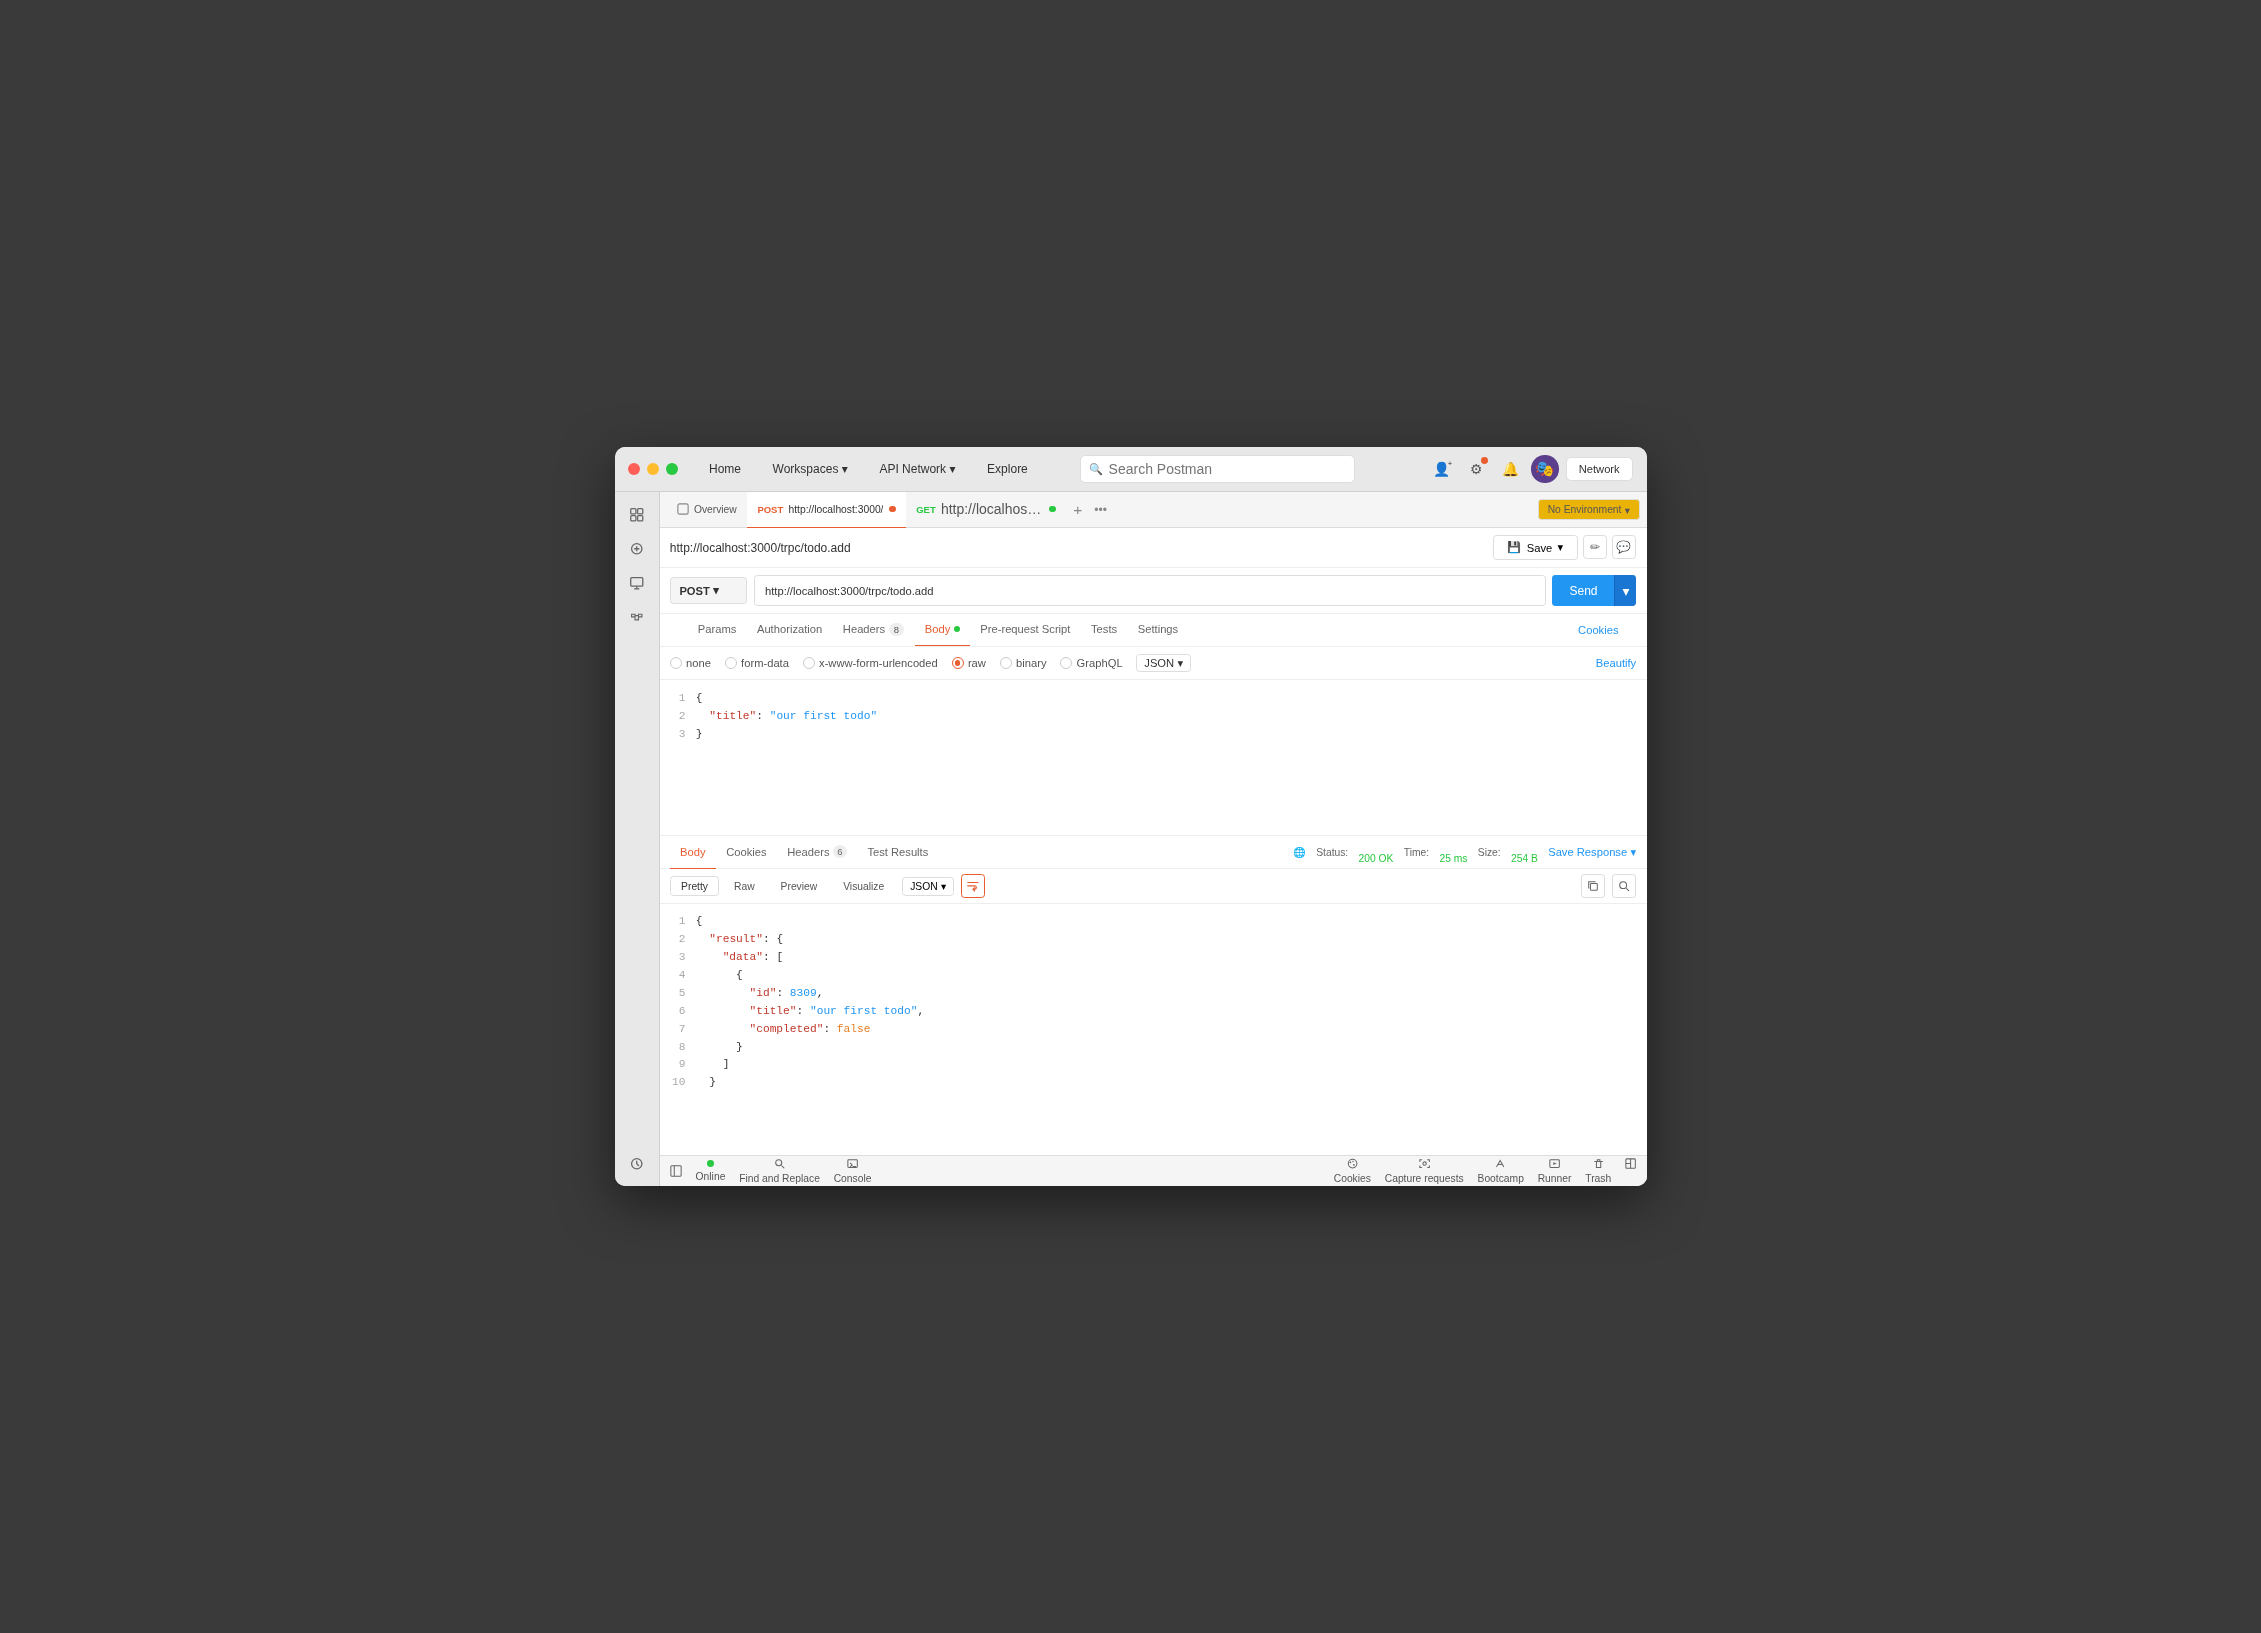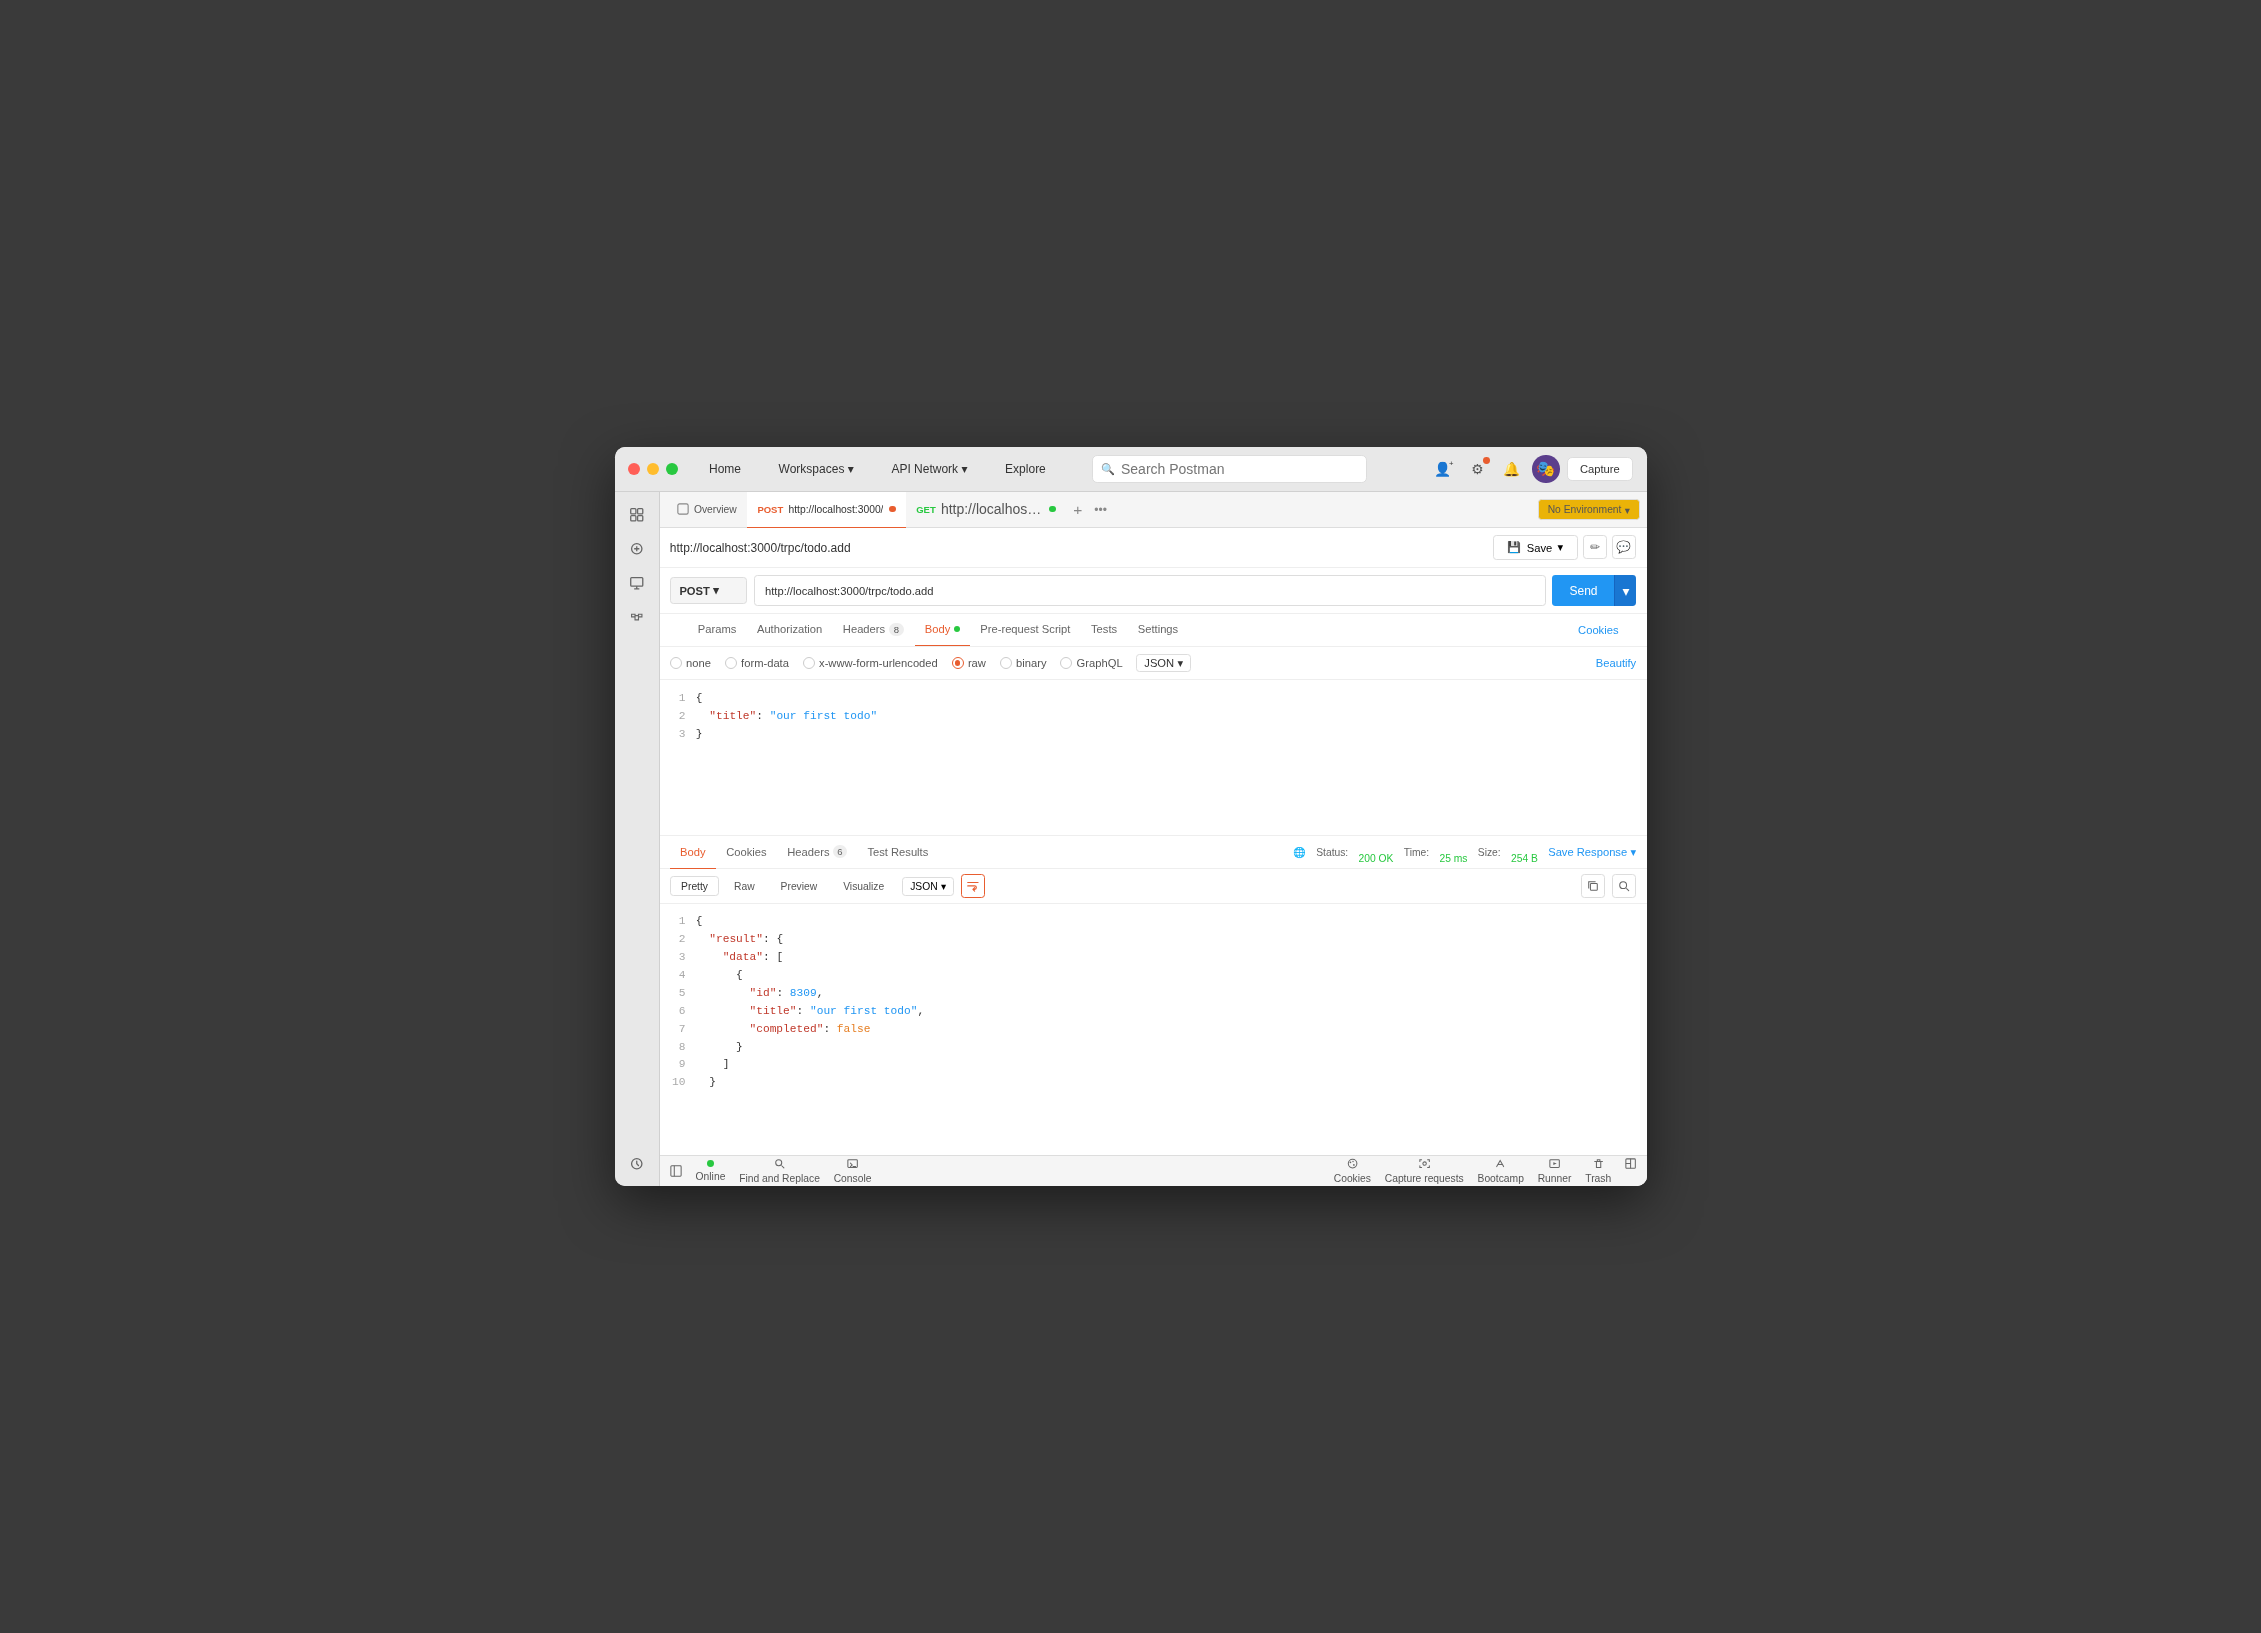--- a/index.html
+++ b/index.html
@@ -40,21 +40,21 @@
       width: 12px;
       height: 12px;
       border-radius: 50%;
     }
     .tl-red { background: #ff5f57; }
     .tl-yellow { background: #ffbd2e; }
     .tl-green { background: #28c840; }
     .nav-links {
       display: flex;
       align-items: center;
-      gap: 17px;
+      gap: 11px;
       margin-left: 10.3px;
     }
     .nav-link {
       padding: 5.2px 10.3px;
       font-size: 12px;
       color: #333;
       cursor: pointer;
       border-radius: 3.4px;
       display: flex;
       align-items: center;
@@ -651,21 +651,21 @@
         <span>⚙</span>
         <span class="badge"></span>
       </button>
       <button class="nav-icon-btn">
         <span>🔔</span>
       </button>
       <button class="nav-icon-btn" style="background:#5b3e8c; border-radius:50%; overflow:hidden;">
         <span style="font-size:15.5px;">🎭</span>
       </button>
       <button class="upgrade-btn">
-        <span>Capture</span>
+        <span>Network</span>
       </button>
     </div>
   </div>
 
   <div class="main">
 
     <div class="sidebar">
       <div class="sidebar-icon">
         <svg width="15.5" height="15.5" viewBox="0 0 18 18" fill="none">
             <rect x="2" y="2" width="6" height="6" rx="1" stroke="#666" stroke-width="1.5"></rect>

